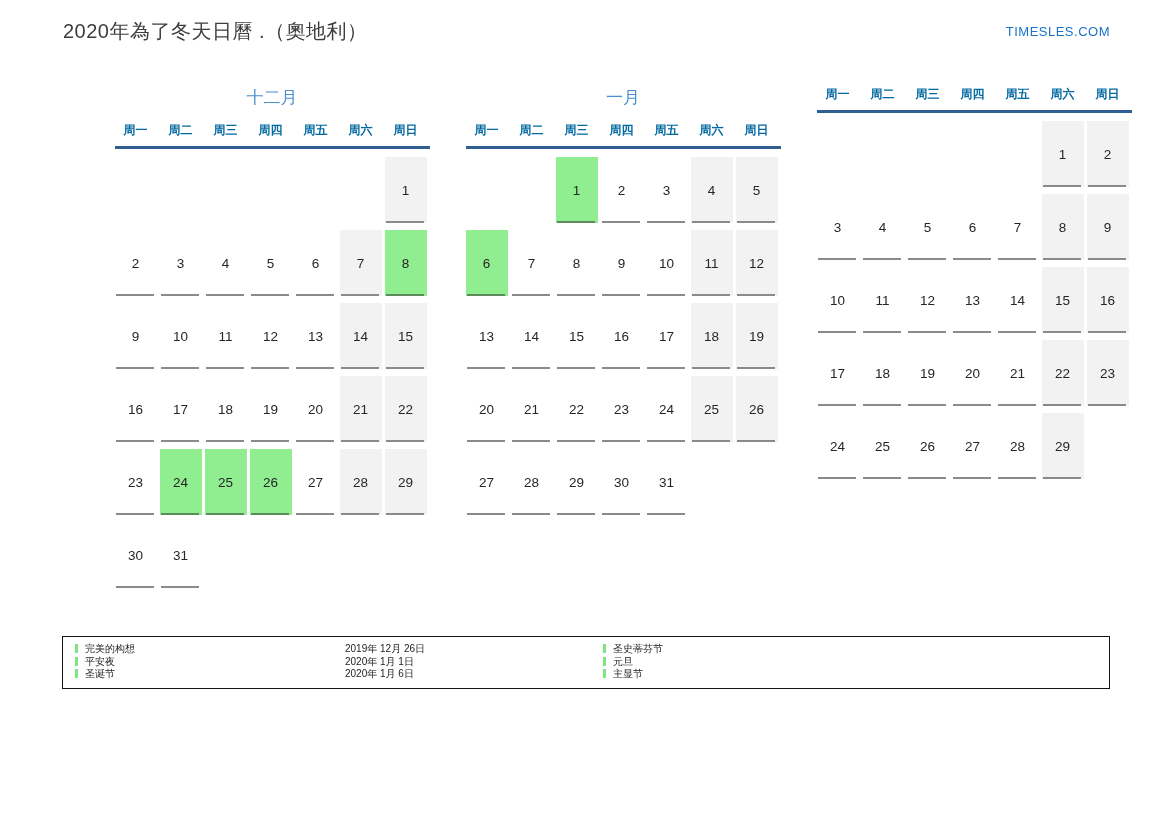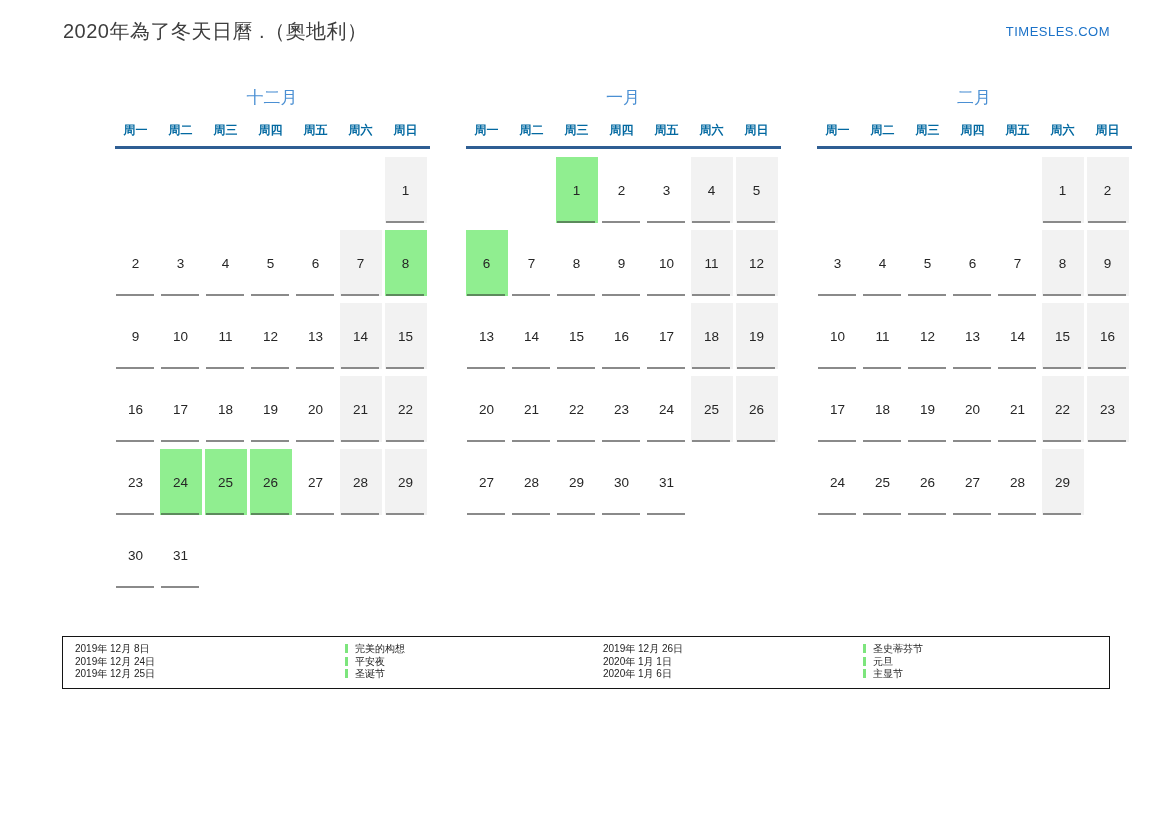--- a/index.html
+++ b/index.html
@@ -179,21 +179,20 @@
           <div class="cell filled">27</div>
           <div class="cell filled">28</div>
           <div class="cell filled">29</div>
           <div class="cell filled">30</div>
           <div class="cell filled">31</div>
           <div class="cell"></div>
           <div class="cell"></div>
         </div>
       </div>
       <div class="calendar">
-        <div class="month-title">二月</div>
         <div class="weekdays">
           <div class="weekday">周一</div>
           <div class="weekday">周二</div>
           <div class="weekday">周三</div>
           <div class="weekday">周四</div>
           <div class="weekday">周五</div>
           <div class="weekday">周六</div>
           <div class="weekday">周日</div>
         </div>
         <div class="grid">
@@ -232,25 +231,20 @@
           <div class="cell filled">28</div>
           <div class="cell filled weekend">29</div>
           <div class="cell"></div>
         </div>
       </div>
     </div>
 
   <div class="legend">
     <div class="legend-grid">
         <div>
-          <div class="lg-line">2019年 12月 8日</div>
-          <div class="lg-line">2019年 12月 24日</div>
-          <div class="lg-line">2019年 12月 25日</div>
-        </div>
-        <div>
           <div class="lg-line hol"><span class="bar"></span><span>完美的构想</span></div>
           <div class="lg-line hol"><span class="bar"></span><span>平安夜</span></div>
           <div class="lg-line hol"><span class="bar"></span><span>圣诞节</span></div>
         </div>
         <div>
           <div class="lg-line">2019年 12月 26日</div>
           <div class="lg-line">2020年 1月 1日</div>
           <div class="lg-line">2020年 1月 6日</div>
         </div>
         <div>

